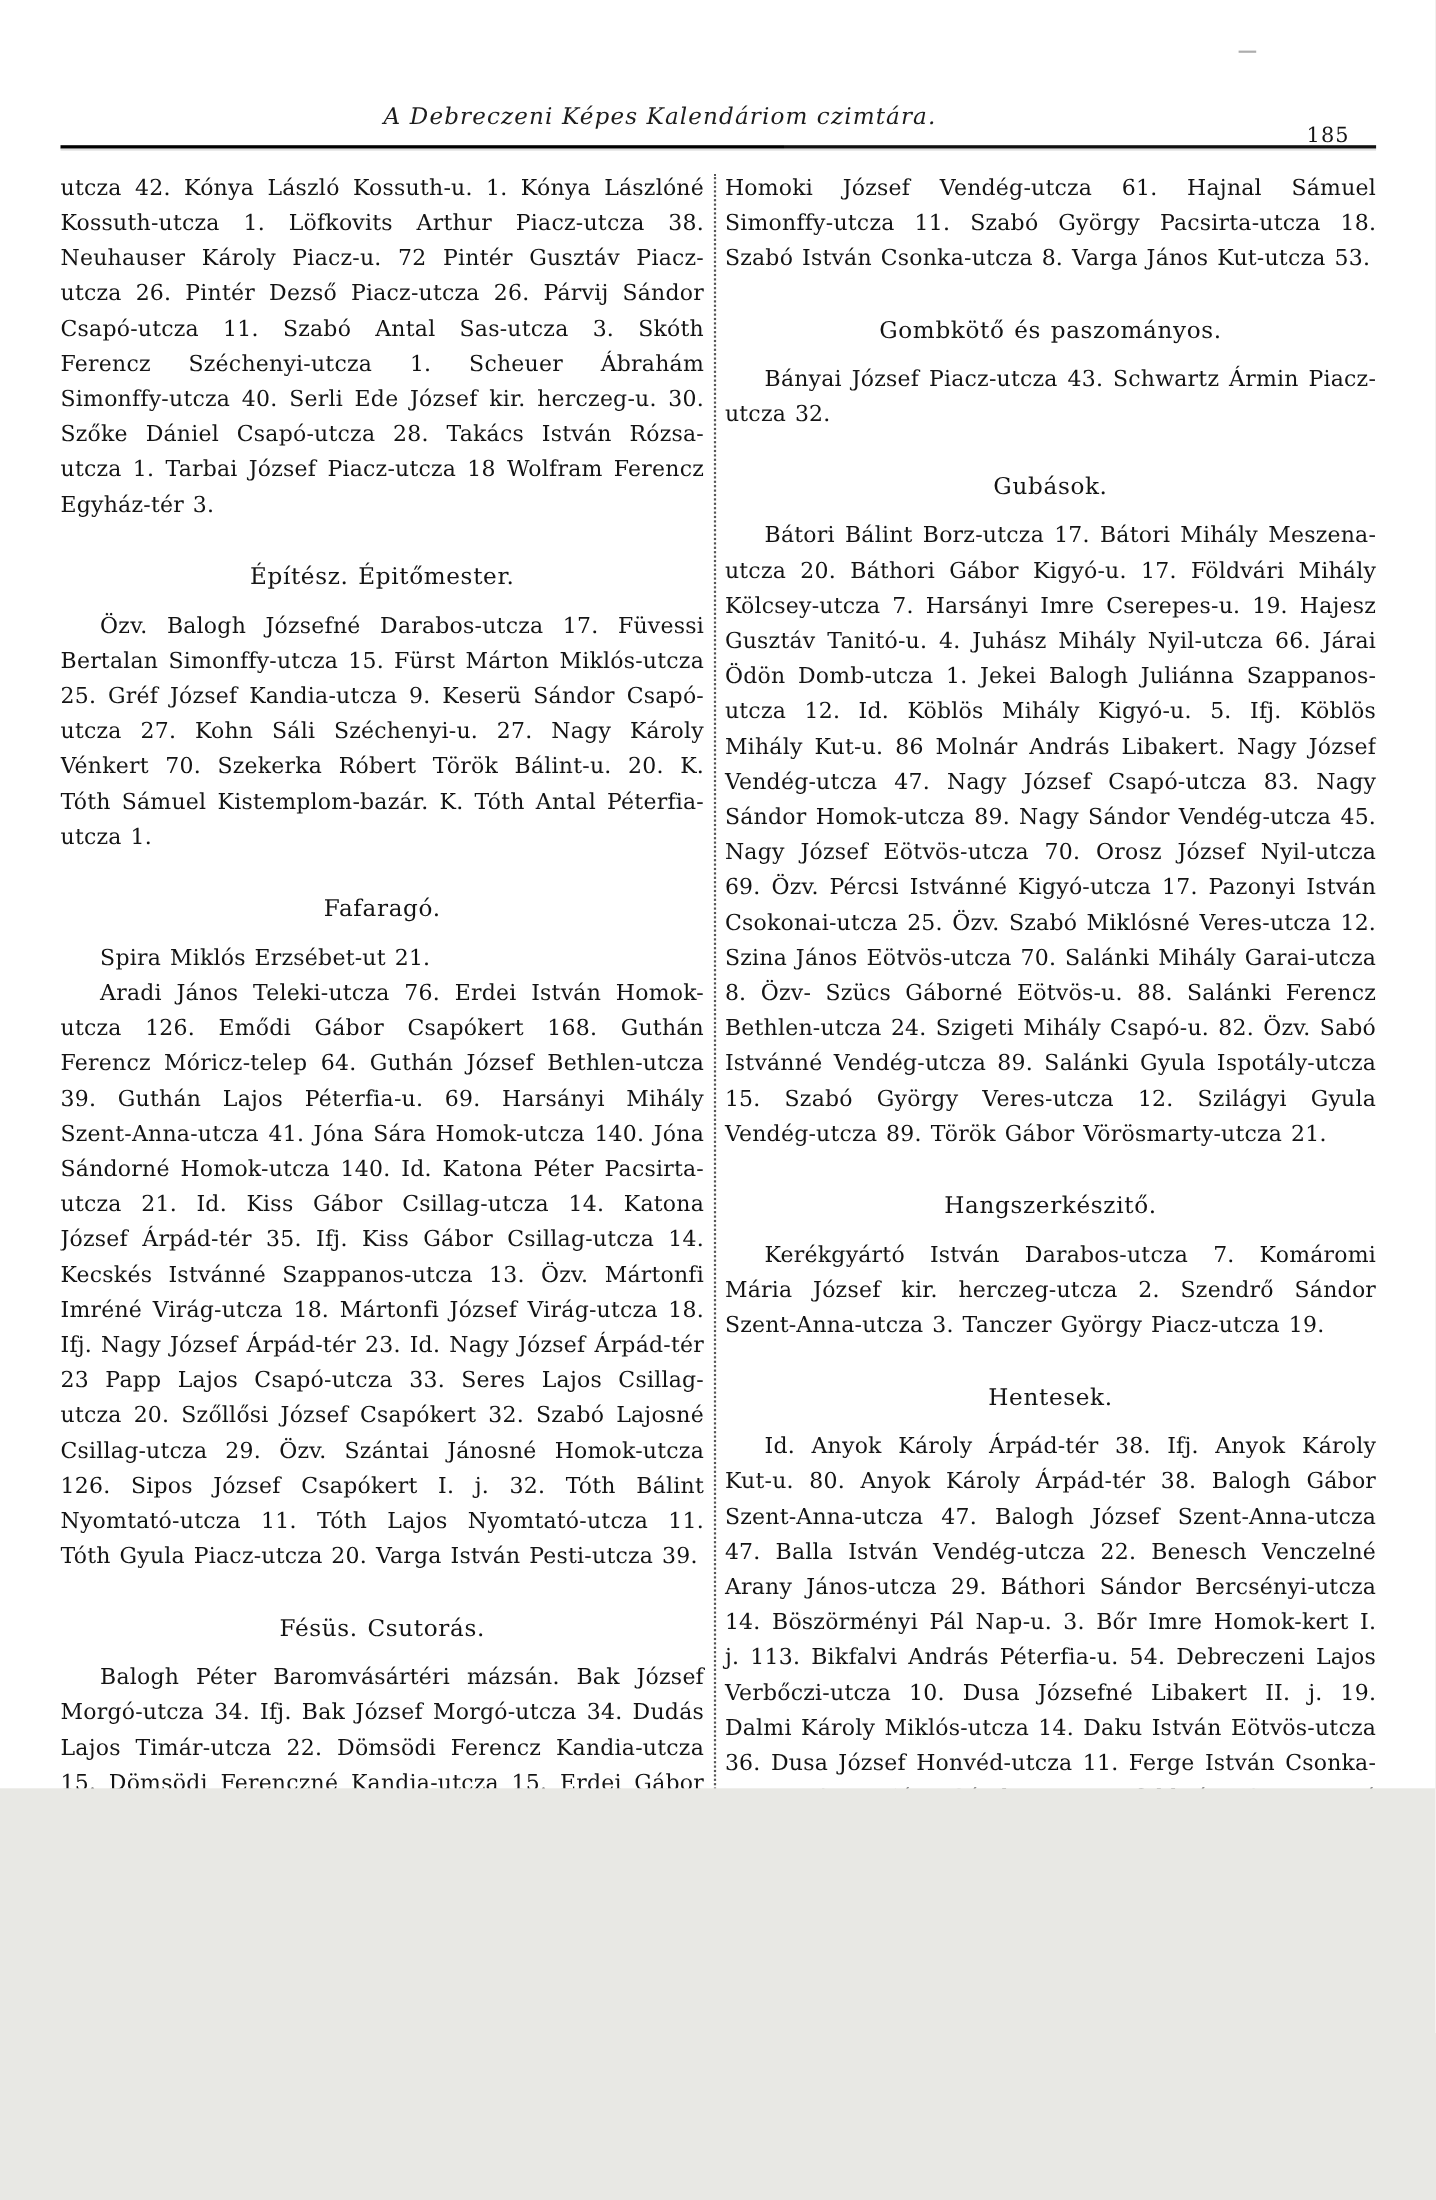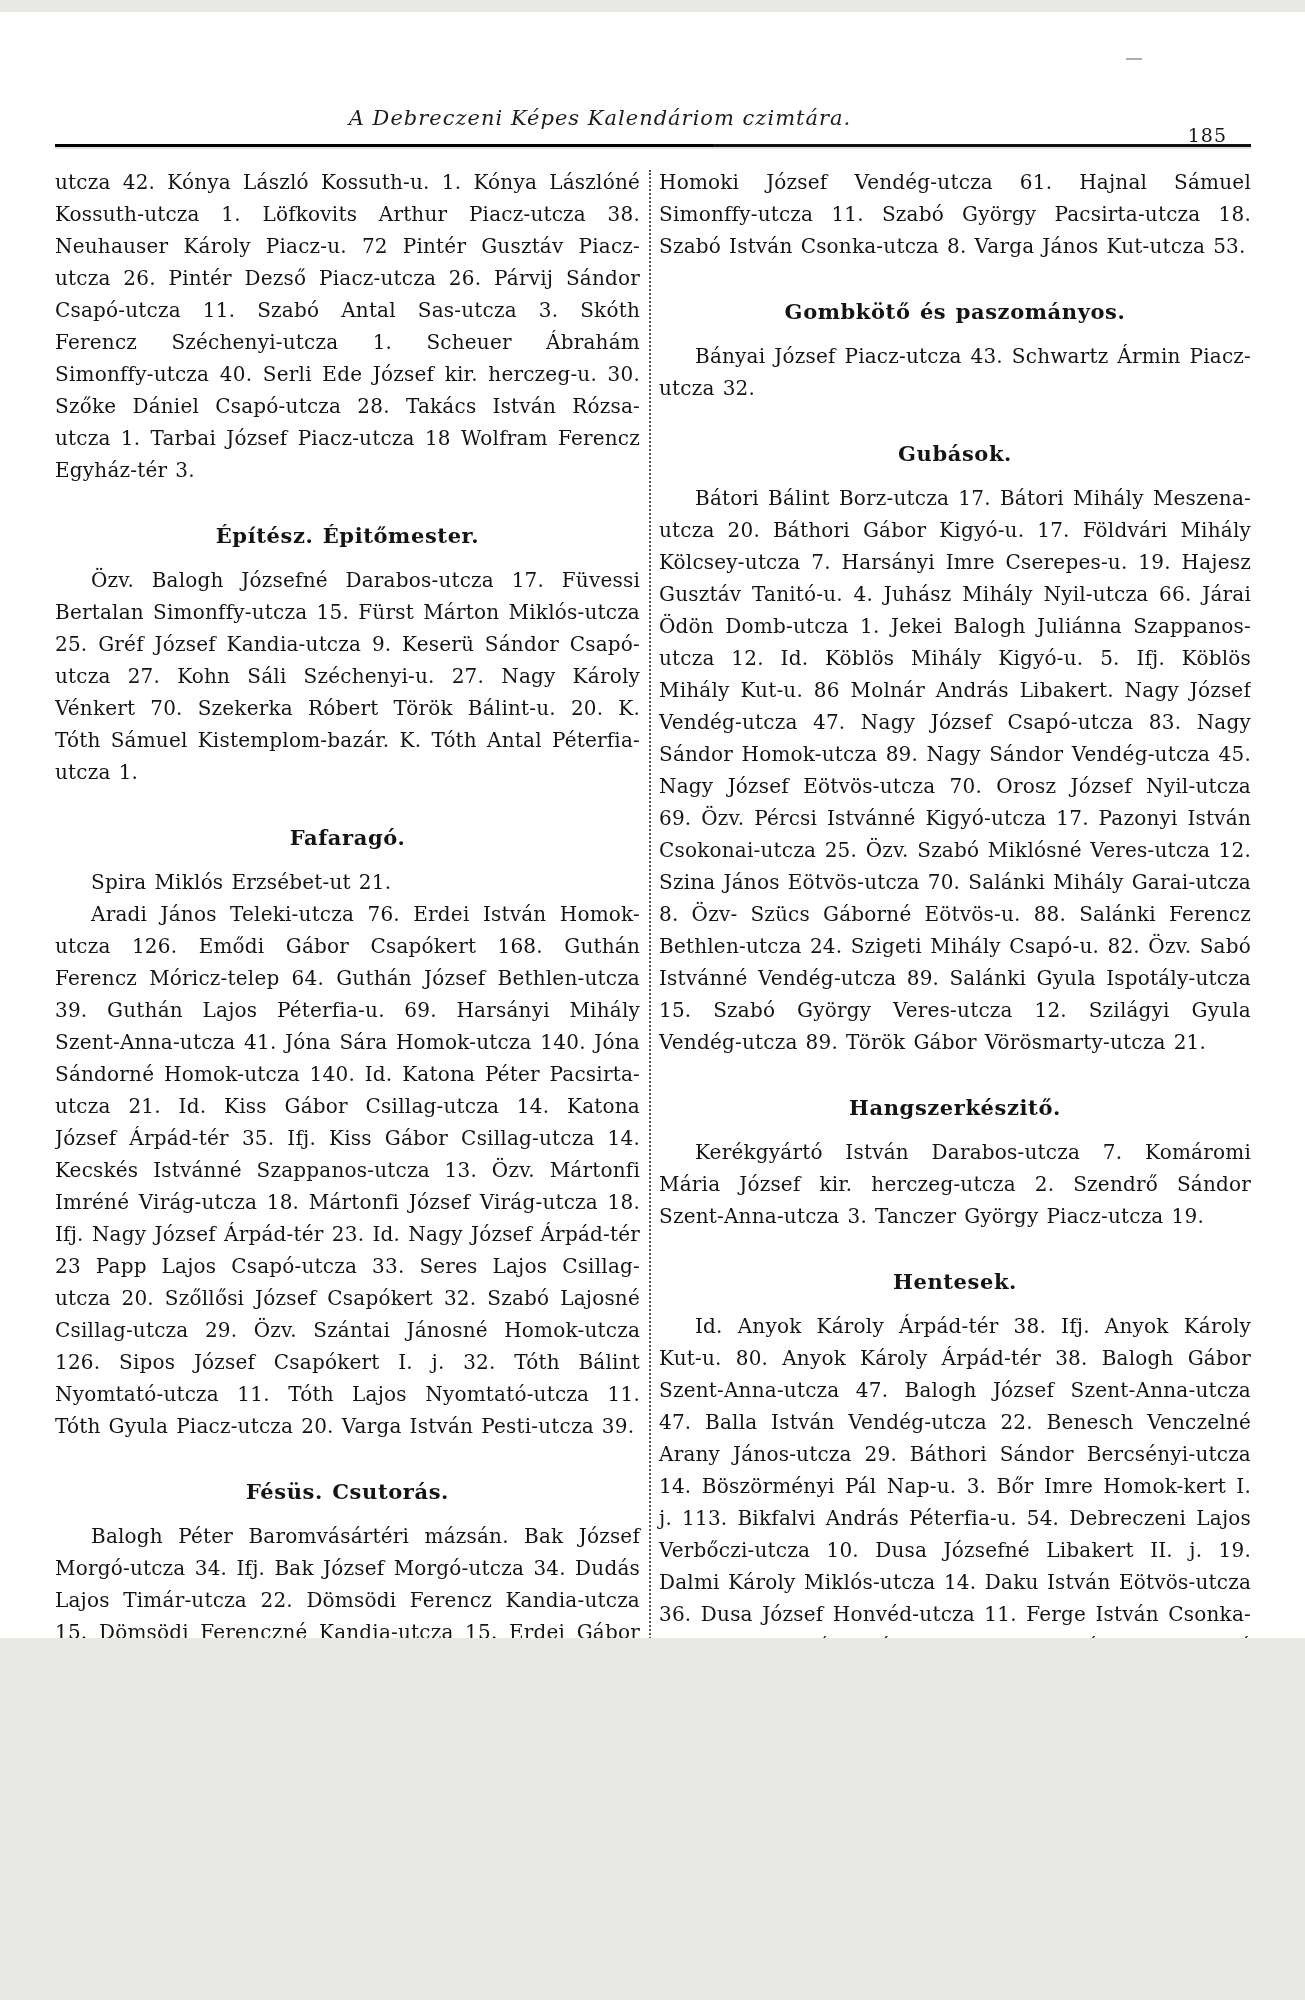--- a/index.html
+++ b/index.html
@@ -1,37 +1,37 @@
 <!DOCTYPE html>
 <html><head>
 <meta charset="utf-8">
 <style>
   html,body{margin:0;padding:0;background:#e8e8e4;}
   .page{
     position:relative;width:1305px;height:1626px;background:#ffffff;
-    font-family:"DejaVu Serif", serif;color:#141414;overflow:hidden;margin:12px auto;
+    font-family:"DejaVu Serif", serif;color:#141414;overflow:hidden;margin:0 auto;
   }
   
   .hdr{position:absolute;top:94px;left:55px;width:1090px;text-align:center;}
   .hdr-title{font-style:italic;font-size:21px;letter-spacing:1px;color:#1c1c1c;}
   .hdr-num{position:absolute;top:112px;right:78px;font-size:19px;letter-spacing:1px;}
   .hdr-rule{position:absolute;top:132px;left:55px;width:1196px;height:3px;
     background:linear-gradient(90deg,#000 0 55%,#111 55% 100%);box-shadow:0 2px 0 rgba(0,0,0,0.12);}
   .artifact-dash{position:absolute;top:46px;left:1126px;width:16px;height:2px;background:#8a8a8a;opacity:.7;}
   
   .cols{position:absolute;top:154px;left:55px;width:1196px;height:1648px;
     display:flex;flex-direction:row;overflow:hidden;}
   .col{width:585px;font-size:20px;line-height:32px;text-align:justify;
     word-spacing:1.5px;letter-spacing:0.2px;}
   .col.right{width:592px;}
   .divider{width:0;border-left:2px dotted #555;margin:4px 8px 0 9px;}
   .col p{margin:0;}
   p.cont{text-indent:0;}
   p.body{text-indent:36px;}
-  .sec-h{font-weight:bold;font-size:21px;text-align:center;margin:24px 0 12px 0;
+  .sec-h{font-weight:normal;font-size:21px;text-align:center;margin:24px 0 12px 0;
     letter-spacing:0.6px;}
   .sp-lg{margin-top:34px;}
   
   .ftr-rule{position:absolute;top:1806px;left:55px;width:1196px;height:3px;background:#000;}
   .ftr-rule .gap{position:absolute;left:695px;top:0;width:10px;height:3px;background:#fff;}
   .ad{position:absolute;top:1815px;left:55px;width:1196px;height:175px;}
   .ad-left{
     position:absolute;left:0px;top:28px;width:320px;text-align:center;
     font-weight:bold;font-size:74px;letter-spacing:1px;white-space:nowrap;
     transform:rotate(-3deg) skewX(-5deg);

